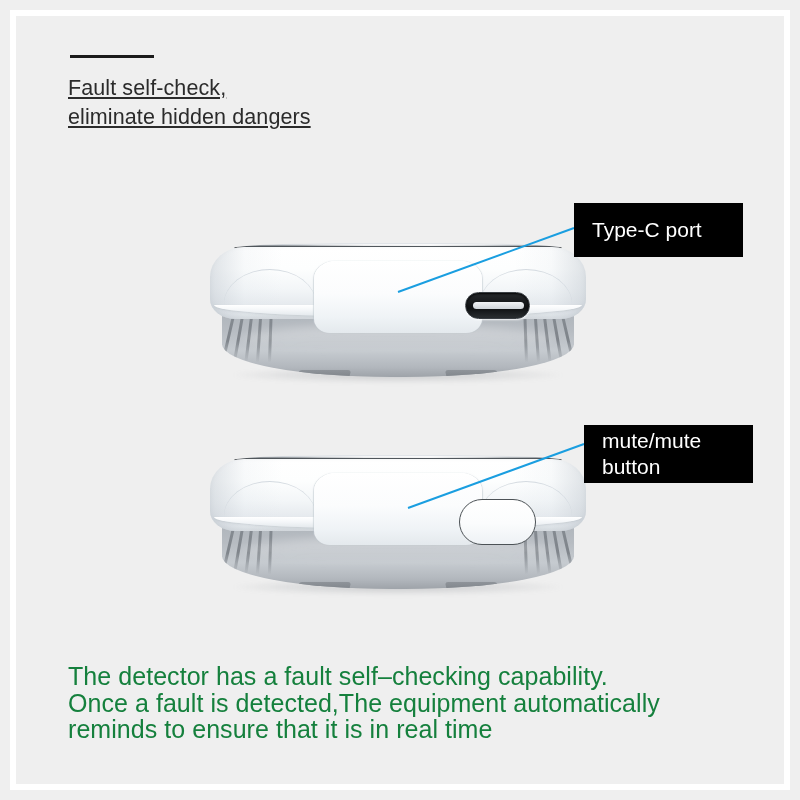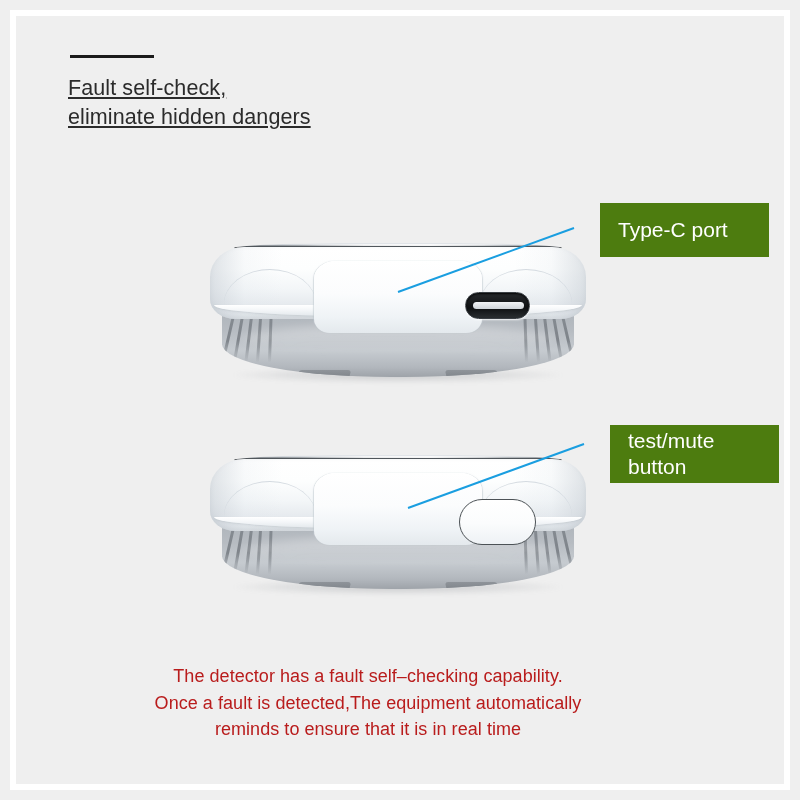--- a/index.html
+++ b/index.html
@@ -46,40 +46,38 @@
     letter-spacing: .1px;
     white-space: pre-line;
     text-decoration: underline;
   }
 
   
   #description {
     position: absolute;
     left: 68px; top: 663px;
     width: 600px;
-    font-size: 18px;
+    font-size: 25px;
     line-height: 26.5px;
-    color: #b91c1c;
+    color: #15803d;
     letter-spacing: .05px;
     white-space: pre-line;
-    text-align: center;
   }
 
   
   .callout {
     position: absolute;
-    background: #4d7c0f;
+    background: #000000;
     color: #ffffff;
     font-size: 21px;
     line-height: 26px;
     padding: 8px 12px 8px 18px;
     box-sizing: border-box;
     white-space: pre-line;
     z-index: 30;
-    margin-left: 26px;
   }
   #callout-typec {
     left: 574px; top: 203px;
     width: 169px; height: 54px;
     display: flex; align-items: center;
   }
   #callout-button {
     left: 584px; top: 425px;
     width: 169px; height: 58px;
     display: flex; align-items: center;
@@ -394,20 +392,20 @@
     </div>
   </div>
 
   <svg id="leaders" viewBox="0 0 800 800" xmlns="http://www.w3.org/2000/svg">
     <line x1="398" y1="292" x2="574" y2="228" stroke="#1a9ee0" stroke-width="2"></line>
     <line x1="408" y1="508" x2="584" y2="444" stroke="#1a9ee0" stroke-width="2"></line>
   </svg>
 
   <div class="callout" id="callout-typec">Type-C port</div>
 
-  <div class="callout" id="callout-button">test/mute
+  <div class="callout" id="callout-button">mute/mute
 button</div>
 
   <div id="description">The detector has a fault self–checking capability.
 Once a fault is detected,The equipment automatically
 reminds to ensure that it is in real time</div>
 
 </div>
 
 </body></html>

